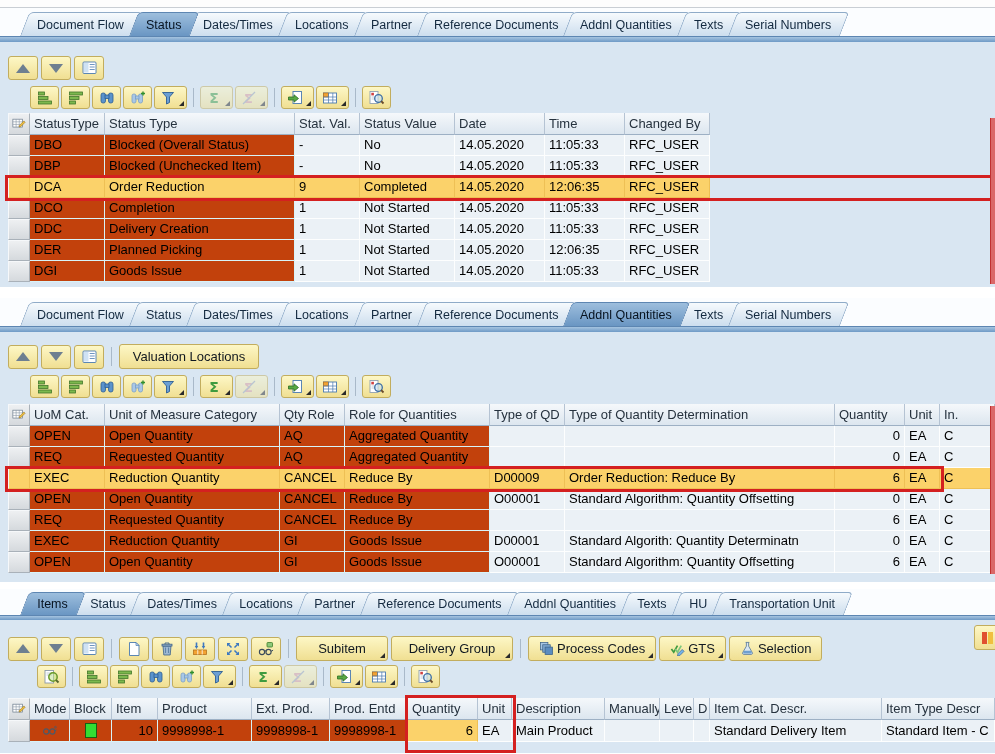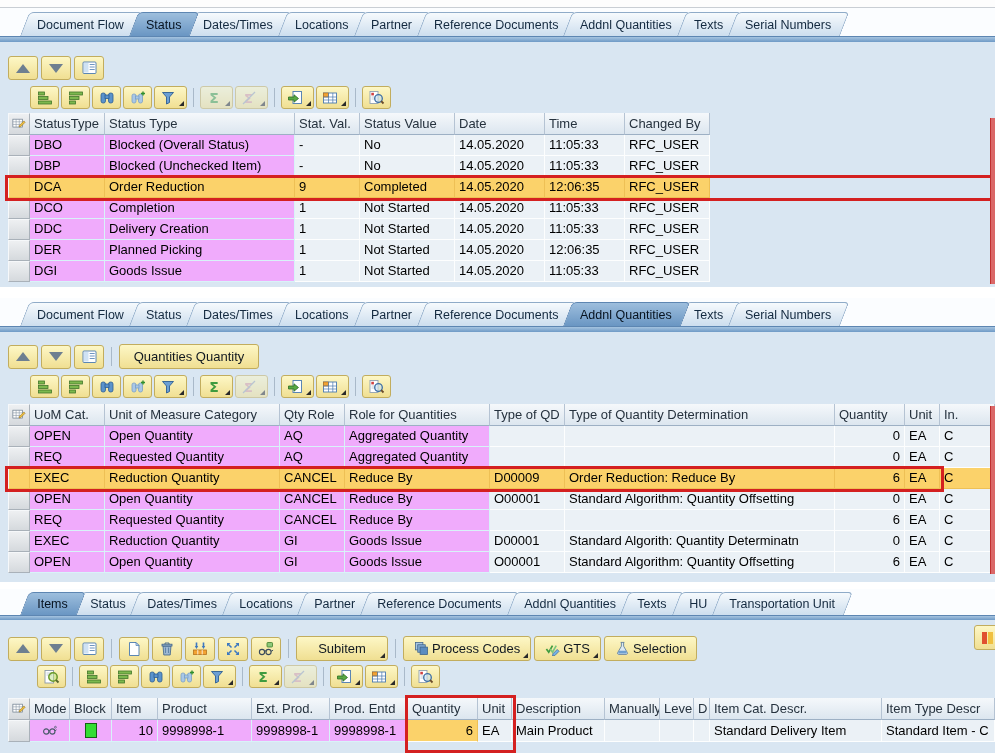--- a/index.html
+++ b/index.html
@@ -46,21 +46,21 @@
   
   .tbl { position:relative; margin:4px 0 0 8px; }
   .pb-b .tbl { margin-top:6px; } .pb-c .tbl { margin-top:10px; }
   .trow { display:grid; position:relative; }
   .t1 .trow { grid-template-columns:22px 75px 190px 65px 95px 90px 80px 85px; }
   .t2 .trow { grid-template-columns:22px 75px 175px 65px 145px 75px 270px 70px 35px 55px; }
   .t3 .trow { grid-template-columns:22px 40px 42px 46px 94px 78px 78px 70px 34px 93px 55px 34px 16px 172px 113px; }
   .c { height:21px; line-height:20px; padding:0 4px; overflow:hidden; white-space:nowrap; background:#ebf1f6; border-right:1px solid #fdfefe; border-bottom:1px solid #fdfefe; font-size:13px; }
   .t3 .c { height:22px; line-height:21px; }
   .thead .c { height:22px; line-height:21px; background:linear-gradient(#f5f8fb,#dce6ef); border-right:1px solid #b5c3d3; border-bottom:1px solid #9db0c4; color:#26323e; }
-  .c.k { background:#f0abfc; border-right-color:#d8f3f8; border-bottom-color:#d8f3f8; }
+  .c.k { background:#c2410c; border-right-color:#d8f3f8; border-bottom-color:#d8f3f8; }
   .c.sel { background:linear-gradient(#eef0f2,#d5d9dd); border:1px solid #a9b1b9; border-top-color:#f6f8fa; border-left-color:#f6f8fa; padding:0 2px; display:flex; align-items:center; justify-content:center; }
   .hl .c { background:#fbd26a; border-right-color:#eec055; border-bottom-color:#eec055; }
   .ar { text-align:right; }
   .qhl { background:#fbd26a !important; border-right-color:#eec055 !important; }
 
   
   .redbox { position:absolute; display:block; border:3px solid #d42020; pointer-events:none; z-index:9; }
   .rb1 { left:-3px; top:-2px; width:calc(100% + 6px); height:26px; }
   .rb2 { left:-3px; top:-2px; width:939px; height:26px; }
   .rb3 { left:397px; top:-3px; width:111px; height:58px; }
@@ -401,21 +401,21 @@
         <button class="ybtn">
             <span class="tri-dn"></span>
           </button>
         <button class="ybtn">
             <svg class="ic" width="17" height="16">
               <use href="#s-details"></use>
             </svg>
           </button>
         <span class="vsep"></span>
         <button class="ybtn txt" style="min-width:140px">
-            <span>Quantities Quantity</span>
+            <span>Valuation Locations</span>
           </button>
       </div>
       <div class="alvrow">
         <button class="ybtn">
             <svg class="ic" width="16" height="16">
               <use href="#s-asc"></use>
             </svg>
           </button>
         <button class="ybtn">
             <svg class="ic" width="16" height="16">
@@ -628,20 +628,24 @@
             </svg>
           </button>
         <button class="ybtn">
             <svg class="ic" width="16" height="16">
               <use href="#s-dispchg"></use>
             </svg>
           </button>
         <span class="vsep"></span>
         <button class="ybtn txt dd" style="min-width:92px">
             <span>Subitem</span>
+            <i class="cnr"></i>
+          </button>
+        <button class="ybtn txt dd" style="min-width:122px">
+            <span>Delivery Group</span>
             <i class="cnr"></i>
           </button>
         <span class="vsep"></span>
         <button class="ybtn txt dd">
             <svg class="ic" width="15" height="15">
               <use href="#s-wins"></use>
             </svg>
             <span>Process Codes</span>
             <i class="cnr"></i>
           </button>

